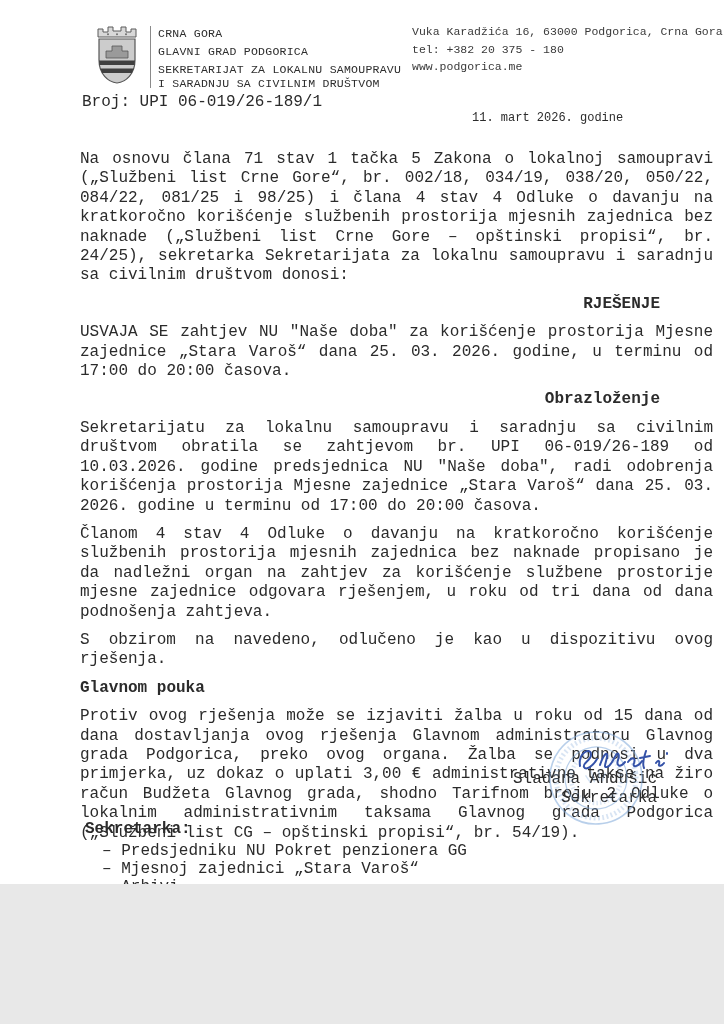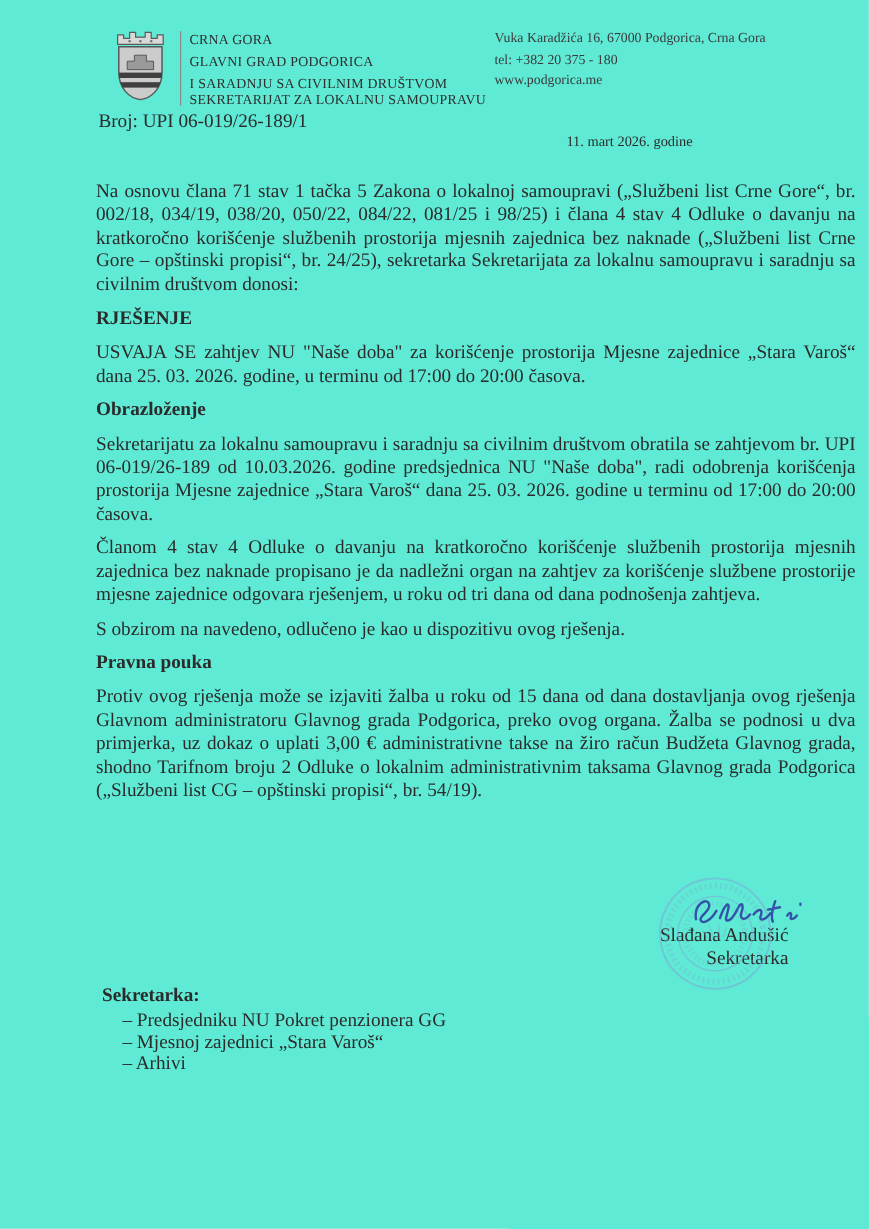--- a/index.html
+++ b/index.html
@@ -1,22 +1,22 @@
 <!DOCTYPE html>
 <html><head>
 <meta charset="utf-8">
 <style>
   * { box-sizing: border-box; margin: 0; padding: 0; }
   html, body { background: #e8e8e8; }
   .page {
     position: relative;
     width: 724px;
-    height: 1024px;
-    background: #5eead4;
-    font-family: Liberation Serif, serif;
+    height: 884px;
+    background: #ffffff;
+    font-family: Liberation Mono, monospace;
     color: #2b2b2b;
     overflow: hidden;
     margin: 0 auto;
   }
   
   .emblem { position: absolute; left: 94px; top: 22px; }
   .divider { position: absolute; left: 150px; top: 26px; height: 62px; width: 0; border-left: 1.5px solid #8a8a8a; }
   .org-block { position: absolute; left: 158px; top: 24px; font-size: 11.5px; letter-spacing: .25px; color: #2e2e2e; }
   .org-line { height: 14px; line-height: 14px; }
   .org-line.l1 { margin-top: 3px; margin-bottom: 4px; }
@@ -25,21 +25,21 @@
   .contact-block { position: absolute; left: 412px; top: 25px; font-size: 11.5px; color: #3a3a3a; }
   .contact-line { height: 17.5px; line-height: 14px; }
   .case-number { position: absolute; left: 82px; top: 93px; font-size: 16px; text-align: center; }
   .doc-date { position: absolute; left: 472px; top: 111px; font-size: 12px; text-align: center; }
   
   .content {
     position: absolute; left: 80px; top: 150px; width: 633px;
     font-size: 16px; line-height: 19.4px; text-align: justify; z-index: 1;
   }
   .content p { margin: 0 0 9px 0; }
-  .center-wrap { width: 580px; text-align: left; font-weight: bold; margin-bottom: 9px; line-height: 19.4px; }
+  .center-wrap { width: 580px; text-align: right; font-weight: bold; margin-bottom: 9px; line-height: 19.4px; }
   .h-title { margin-top: 0; }
   .h-obraz { margin-top: 4px; }
   .h-left { font-weight: bold; text-align: left; margin-top: 2px; margin-bottom: 9px; }
   .p-last { margin-top: 4px; }
   
   .stamp { position: absolute; left: 546px; top: 728px; z-index: 3; opacity: .55; transform: rotate(-8deg); pointer-events: none; }
   .signature-scribble { position: absolute; left: 572px; top: 744px; z-index: 4; }
   .sign-block { position: absolute; left: 460px; top: 770px; width: 197px; text-align: right; font-size: 16px; line-height: 19px; z-index: 2; }
   
   .delivery { position: absolute; left: 85px; top: 820px; font-size: 16px; z-index: 1; }
@@ -67,42 +67,42 @@
       <rect x="4" y="38.5" width="38" height="4.5" fill="#3f3f3f"></rect>
       <rect x="4" y="46.5" width="38" height="4.5" fill="#3f3f3f"></rect>
     </g>
   </svg>
 
   <div class="divider"></div>
 
   <div class="org-block">
     <div class="org-line l1">CRNA GORA</div>
     <div class="org-line l2">GLAVNI GRAD PODGORICA</div>
+    <div class="org-line l3">SEKRETARIJAT ZA LOKALNU SAMOUPRAVU</div>
     <div class="org-line l4">I SARADNJU SA CIVILNIM DRUŠTVOM</div>
-    <div class="org-line l3">SEKRETARIJAT ZA LOKALNU SAMOUPRAVU</div>
   </div>
 
   <div class="contact-block">
-    <div class="contact-line">Vuka Karadžića 16, 67000 Podgorica, Crna Gora</div>
+    <div class="contact-line">Vuka Karadžića 16, 63000 Podgorica, Crna Gora</div>
     <div class="contact-line">tel: +382 20 375 - 180</div>
     <div class="contact-line">www.podgorica.me</div>
   </div>
 
   <div class="case-number">Broj: UPI 06-019/26-189/1</div>
   <div class="doc-date">11. mart 2026. godine</div>
 
   <div class="content">
     <p>Na osnovu člana 71 stav 1 tačka 5 Zakona o lokalnoj samoupravi („Službeni list Crne Gore“, br. 002/18, 034/19, 038/20, 050/22, 084/22, 081/25 i 98/25) i člana 4 stav 4 Odluke o davanju na kratkoročno korišćenje službenih prostorija mjesnih zajednica bez naknade („Službeni list Crne Gore – opštinski propisi“, br. 24/25), sekretarka Sekretarijata za lokalnu samoupravu i saradnju sa civilnim društvom donosi:</p>
     <div class="center-wrap h-title">RJEŠENJE</div>
     <p>USVAJA SE zahtjev NU "Naše doba" za korišćenje prostorija Mjesne zajednice „Stara Varoš“ dana 25. 03. 2026. godine, u terminu od 17:00 do 20:00 časova.</p>
     <div class="center-wrap h-obraz">Obrazloženje</div>
     <p>Sekretarijatu za lokalnu samoupravu i saradnju sa civilnim društvom obratila se zahtjevom br. UPI 06-019/26-189 od 10.03.2026. godine predsjednica NU "Naše doba", radi odobrenja korišćenja prostorija Mjesne zajednice „Stara Varoš“ dana 25. 03. 2026. godine u terminu od 17:00 do 20:00 časova.</p>
     <p>Članom 4 stav 4 Odluke o davanju na kratkoročno korišćenje službenih prostorija mjesnih zajednica bez naknade propisano je da nadležni organ na zahtjev za korišćenje službene prostorije mjesne zajednice odgovara rješenjem, u roku od tri dana od dana podnošenja zahtjeva.</p>
     <p>S obzirom na navedeno, odlučeno je kao u dispozitivu ovog rješenja.</p>
-    <div class="h-left">Pravna pouka</div>
+    <div class="h-left">Glavnom pouka</div>
     <p class="p-last">Protiv ovog rješenja može se izjaviti žalba u roku od 15 dana od dana dostavljanja ovog rješenja Glavnom administratoru Glavnog grada Podgorica, preko ovog organa. Žalba se podnosi u dva primjerka, uz dokaz o uplati 3,00 € administrativne takse na žiro račun Budžeta Glavnog grada, shodno Tarifnom broju 2 Odluke o lokalnim administrativnim taksama Glavnog grada Podgorica („Službeni list CG – opštinski propisi“, br. 54/19).</p>
   </div>
 
   <svg class="stamp" width="100" height="100" viewBox="0 0 100 100">
     <circle cx="50" cy="50" r="46" fill="none" stroke="#7fa8d9" stroke-width="1.6"></circle>
     <circle cx="50" cy="50" r="40" fill="none" stroke="#7fa8d9" stroke-width="5" stroke-dasharray="1.8,2.5" opacity="0.55"></circle>
     <circle cx="50" cy="50" r="31" fill="none" stroke="#7fa8d9" stroke-width="1.2"></circle>
     <circle cx="50" cy="50" r="25" fill="none" stroke="#7fa8d9" stroke-width="4.5" stroke-dasharray="1.5,2.2" opacity="0.5"></circle>
     <path d="M40,46 l4,8 M46,42 l2,12 M54,42 l-1,12 M60,46 l-4,8" stroke="#7fa8d9" stroke-width="1.4" opacity="0.6"></path>
   </svg>

